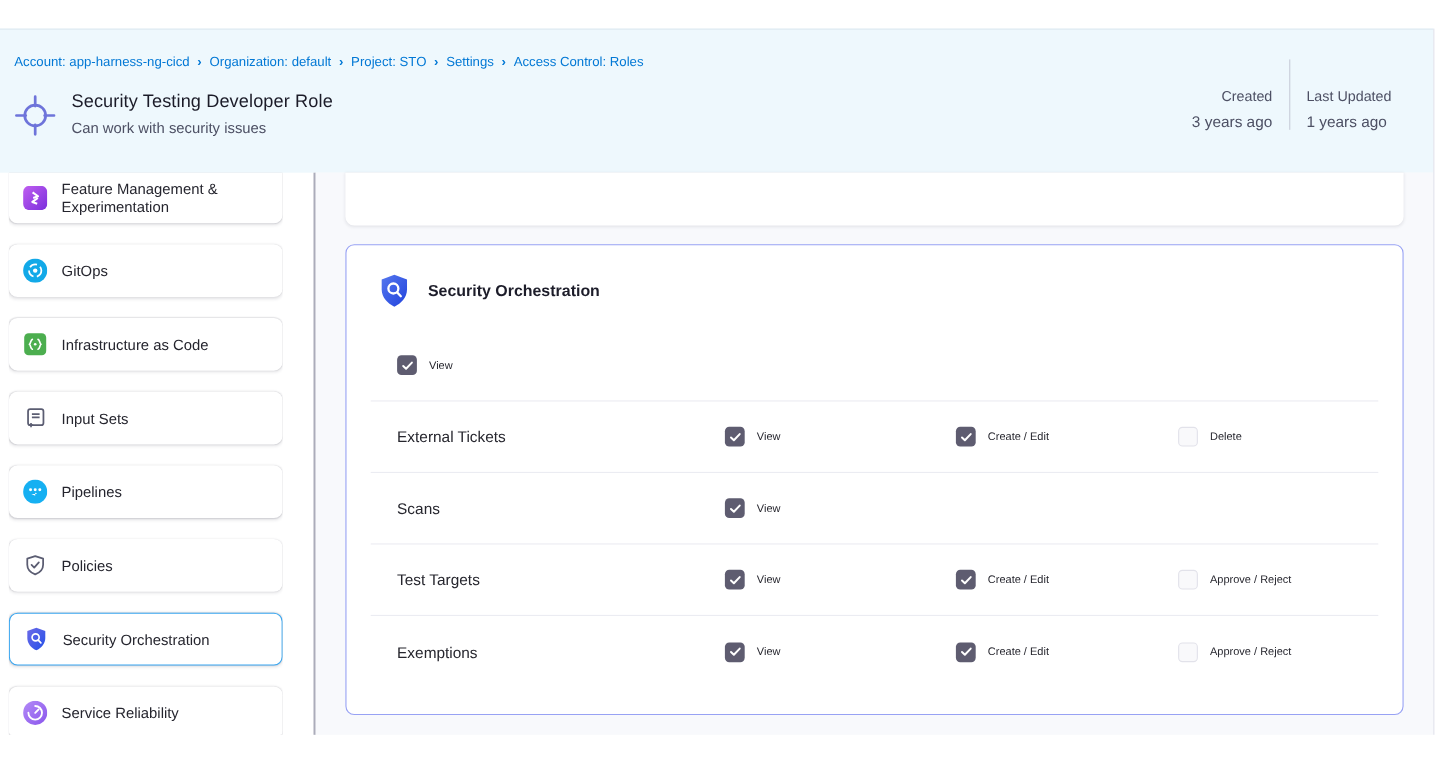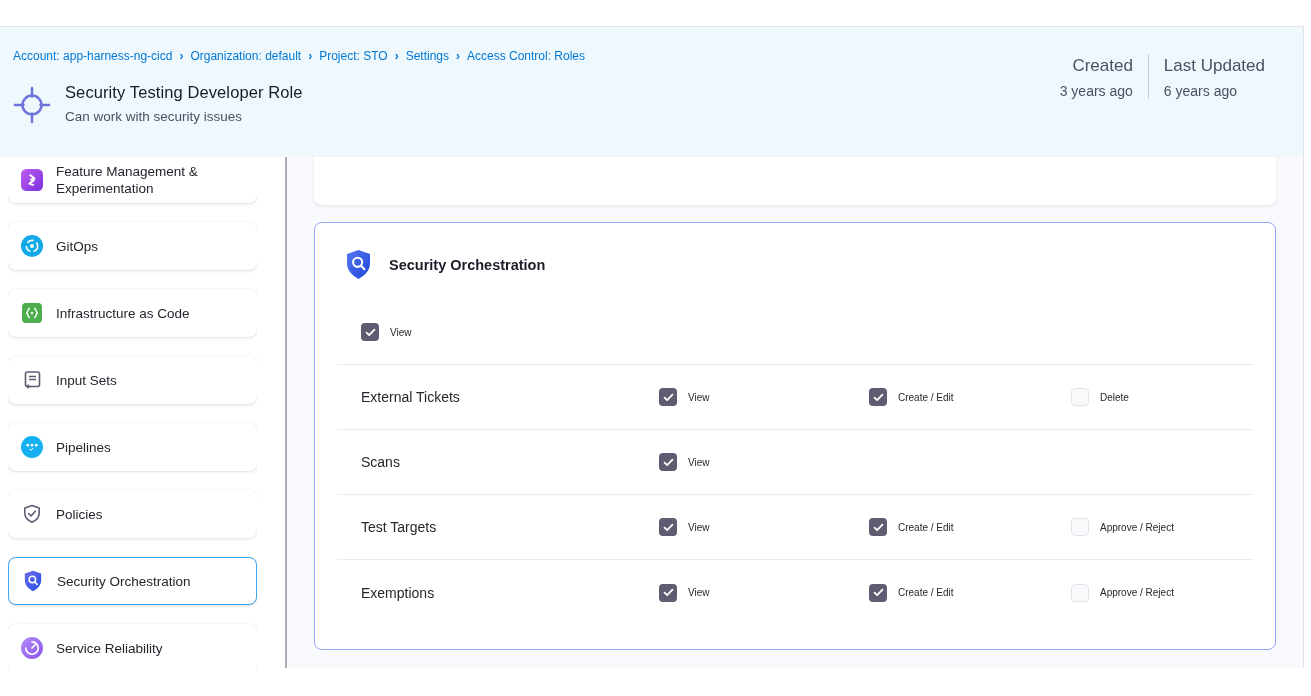--- a/index.html
+++ b/index.html
@@ -10,21 +10,21 @@
           background:var(--header-bg,#eef8fd);border-top:1px solid #dde8f0;box-sizing:border-box;}
   .breadcrumb{position:absolute;left:13px;top:21px;font-size:12px;line-height:16px;white-space:nowrap;}
   .bc-link{color:var(--accent,#0278d5);text-decoration:none;}
   .bc-sep{color:var(--accent,#0278d5);font-weight:700;margin:0 7px;font-size:12px;}
   .role-icon{position:absolute;left:13px;top:59px;width:38px;height:38px;display:block;}
   .role-icon svg{width:38px;height:38px;display:block;}
   .title{position:absolute;left:65px;top:56px;font-size:16.5px;font-weight:400;color:#1b1b28;letter-spacing:.1px;}
   .subtitle{position:absolute;left:65px;top:82px;font-size:13.5px;color:var(--text-muted,#4d5064);}
   .meta{position:absolute;right:38px;top:27px;display:flex;align-items:stretch;}
   .meta-col{display:flex;flex-direction:column;gap:7px;padding-top:2px;}
-  .meta-col .m-label{font-size:17px;color:var(--text-muted,#4d5064);}
+  .meta-col .m-label{font-size:13px;color:var(--text-muted,#4d5064);margin-top:24px;}
   .meta-col .m-value{font-size:14px;color:var(--text-muted,#4d5064);}
   .meta-col.created{align-items:flex-end;padding-right:15px;}
   .meta-col.updated{align-items:flex-start;padding-left:15px;}
   .meta-divider{width:1px;background:#c7ccd9;}
   
   .sidebar{position:absolute;left:8px;top:157px;width:249px;height:511px;display:flex;
            flex-direction:column;gap:19px;overflow:hidden;}
   .side-card{background:#fff;border-radius:8px;min-height:48px;box-sizing:border-box;
              box-shadow:0 1px 3px rgba(40,41,61,.14),0 0 1px rgba(40,41,61,.10);
              display:flex;align-items:center;gap:13px;padding:0 6px 0 13px;flex:0 0 auto;cursor:pointer;}
@@ -77,21 +77,21 @@
     <div class="title">Security Testing Developer Role</div>
     <div class="subtitle">Can work with security issues</div>
     <div class="meta">
       <div class="meta-col created">
         <span class="m-label">Created</span>
         <span class="m-value">3 years ago</span>
       </div>
       <div class="meta-divider"></div>
       <div class="meta-col updated">
         <span class="m-label">Last Updated</span>
-        <span class="m-value">6 years ago</span>
+        <span class="m-value">1 years ago</span>
       </div>
     </div>
   </div>
 
   <aside class="sidebar">
       <div class="side-card first">
         <span class="icon side-ic">
           <svg viewBox="0 0 22 22">
             <defs>
               <linearGradient id="g3" x1="0" y1="0" x2="1" y2="1">

